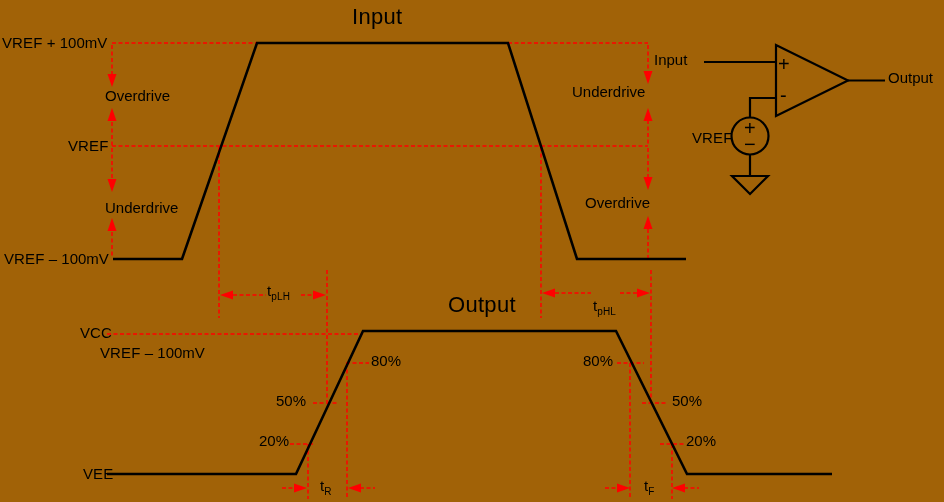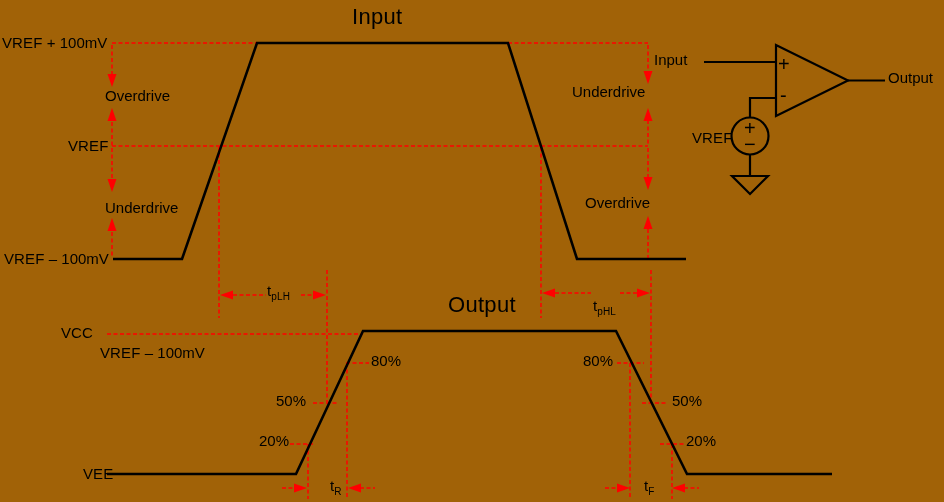--- a/index.html
+++ b/index.html
@@ -68,24 +68,24 @@
   <div class="lbl" style="left:68px;top:138px"><span>V</span><sub>REF</sub></div>
   <div class="lbl" style="left:4px;top:251px"><span>V</span><sub>REF</sub><span> – 100mV</span></div>
 
   <div class="lbl" style="left:105px;top:88px">Overdrive</div>
   <div class="lbl" style="left:105px;top:200px">Underdrive</div>
   <div class="lbl" style="left:572px;top:84px">Underdrive</div>
   <div class="lbl" style="left:585px;top:195px">Overdrive</div>
 
   <div class="lbl low" style="left:267px;top:283px"><span>t</span><sub>pLH</sub></div>
   <div class="lbl low" style="left:593px;top:298px"><span>t</span><sub>pHL</sub></div>
-  <div class="lbl low" style="left:330px;top:478px"><span>t</span><sub>R</sub></div>
+  <div class="lbl low" style="left:320px;top:478px"><span>t</span><sub>R</sub></div>
   <div class="lbl low" style="left:644px;top:478px"><span>t</span><sub>F</sub></div>
 
-  <div class="lbl" style="left:61px;top:325px"><span>V</span><sub>CC</sub></div>
+  <div class="lbl" style="left:80px;top:325px"><span>V</span><sub>CC</sub></div>
   <div class="lbl" style="left:100px;top:345px"><span>V</span><sub>REF</sub><span> – 100mV</span></div>
   <div class="lbl" style="left:83px;top:466px"><span>V</span><sub>EE</sub></div>
 
   <div class="lbl" style="left:259px;top:433px">20%</div>
   <div class="lbl" style="left:276px;top:393px">50%</div>
   <div class="lbl" style="left:371px;top:353px">80%</div>
 
   <div class="lbl" style="left:583px;top:353px">80%</div>
   <div class="lbl" style="left:672px;top:393px">50%</div>
   <div class="lbl" style="left:686px;top:433px">20%</div>

